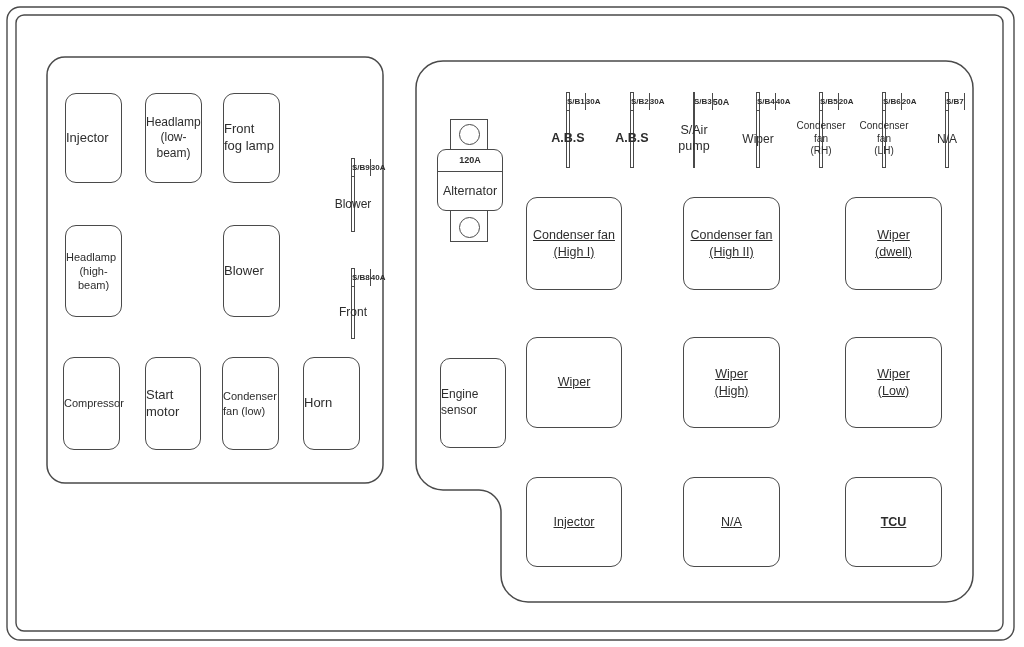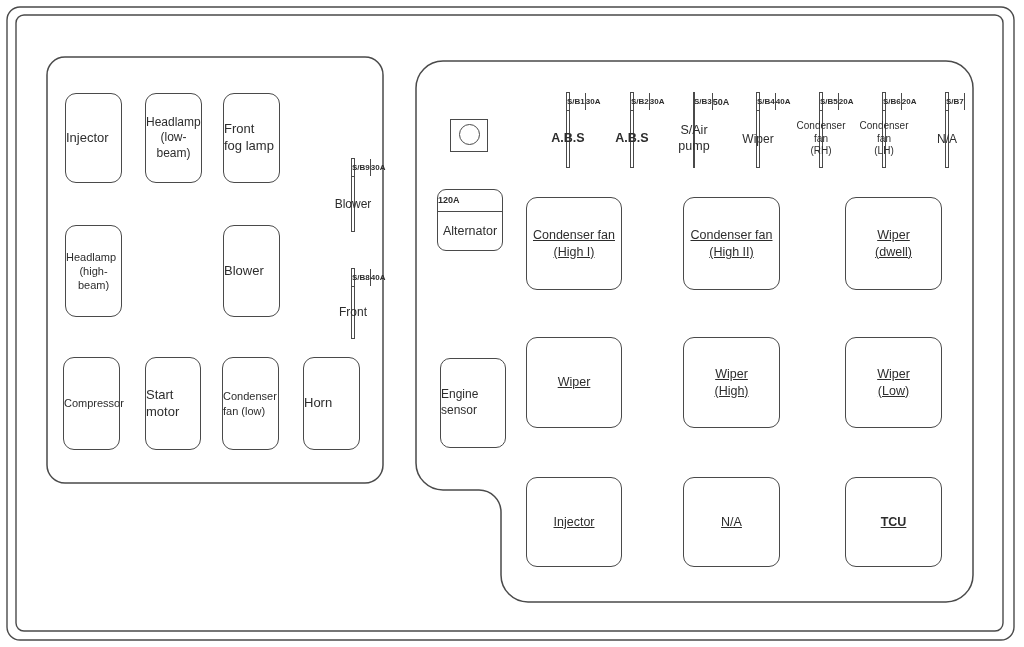--- a/index.html
+++ b/index.html
@@ -40,21 +40,21 @@
   .amp-b{font-size:9px;}
   .alt-tab{
     position:absolute;width:38px;border:1.5px solid #4a4a4a;background:#fff;z-index:1;box-sizing:border-box;
   }
   .alt-circle{
     width:21px;height:21px;border:1.5px solid #4a4a4a;border-radius:50%;
     margin:0 auto;box-sizing:border-box;background:#fff;
   }
   .alt-body{
     position:absolute;border:1.5px solid #4a4a4a;border-radius:9px;background:#fff;z-index:2;
-    box-sizing:border-box;display:flex;flex-direction:column;margin-top:40px;
+    box-sizing:border-box;display:flex;flex-direction:column;text-align:center;
   }
   .alt-amp{height:21px;line-height:21px;border-bottom:1.5px solid #4a4a4a;font-size:9px;font-weight:bold;}
   .alt-label{flex:1;display:flex;align-items:center;justify-content:center;font-size:12.5px;}
 </style>
 </head>
 <body>
 
 <div class="stage">
 
   <svg class="lines" width="1024" height="647" viewBox="0 0 1024 647">

